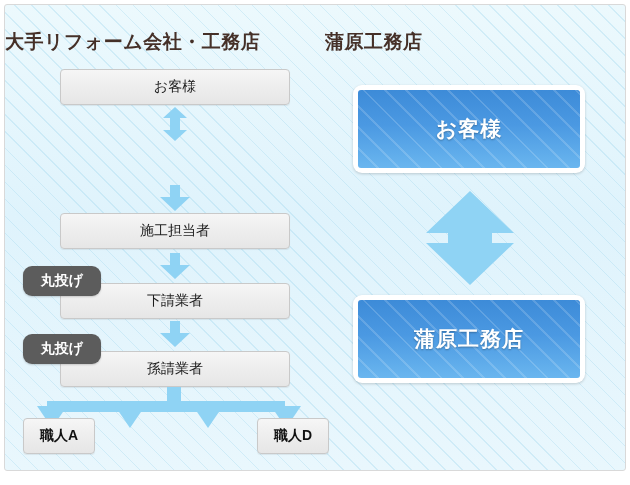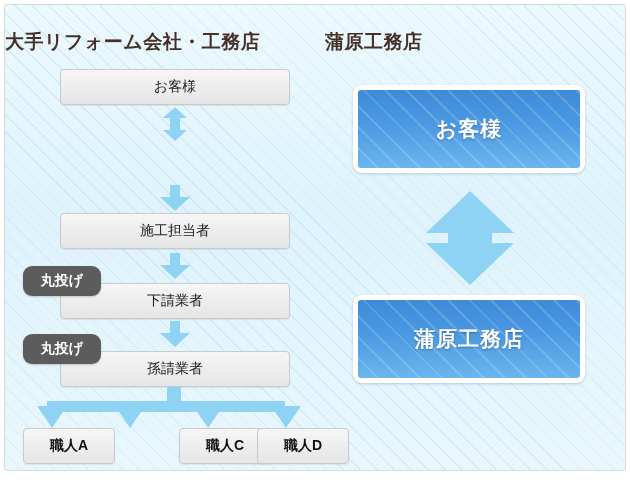--- a/index.html
+++ b/index.html
@@ -60,21 +60,21 @@
 
   #b-customer { top:64px; }
   #b-sales    { top:140px; }
   #b-construct{ top:208px; }
   #b-sub      { top:278px; }
   #b-grand    { top:346px; }
 
   
   .cbox{
     position:absolute;
-    top:423px;height:36px;width:92px;
+    top:413px;height:36px;width:72px;
     box-sizing:border-box;
     border:1px solid #c9c9c9;
     border-radius:4px;
     background:linear-gradient(180deg,#f6f6f6 0%,#efefef 40%,#e6e6e6 100%);
     box-shadow:0 1px 1px rgba(0,0,0,.07);
     color:#111;
     font-size:14px;font-weight:bold;
     display:flex;align-items:center;justify-content:center;
     white-space:nowrap;
   }
@@ -214,21 +214,20 @@
         <path d="M22 19 L52 19 L37 41 Z" fill="#8fd3f4"></path>
         <path d="M100 19 L130 19 L115 41 Z" fill="#8fd3f4"></path>
         <path d="M178 19 L208 19 L193 41 Z" fill="#8fd3f4"></path>
         <path d="M256 19 L286 19 L271 41 Z" fill="#8fd3f4"></path>
       </svg>
     </div>
 
     <div class="cbox" id="c0">職人A</div>
 
 
-    <div class="cbox" id="c2">職人C</div>
 
     <div class="cbox" id="c3">職人D</div>
 
     <div class="bluebox" id="blue-customer">
       <div class="inner">お客様</div>
     </div>
 
     <div id="a-updown">
       <svg width="96" height="94" viewBox="0 0 96 94">
         <path d="M48 0 L92 42 L70 42 L70 52 L92 52 L48 94 L4 52 L26 52 L26 42 L4 42 Z" fill="#8fd3f4"></path>

